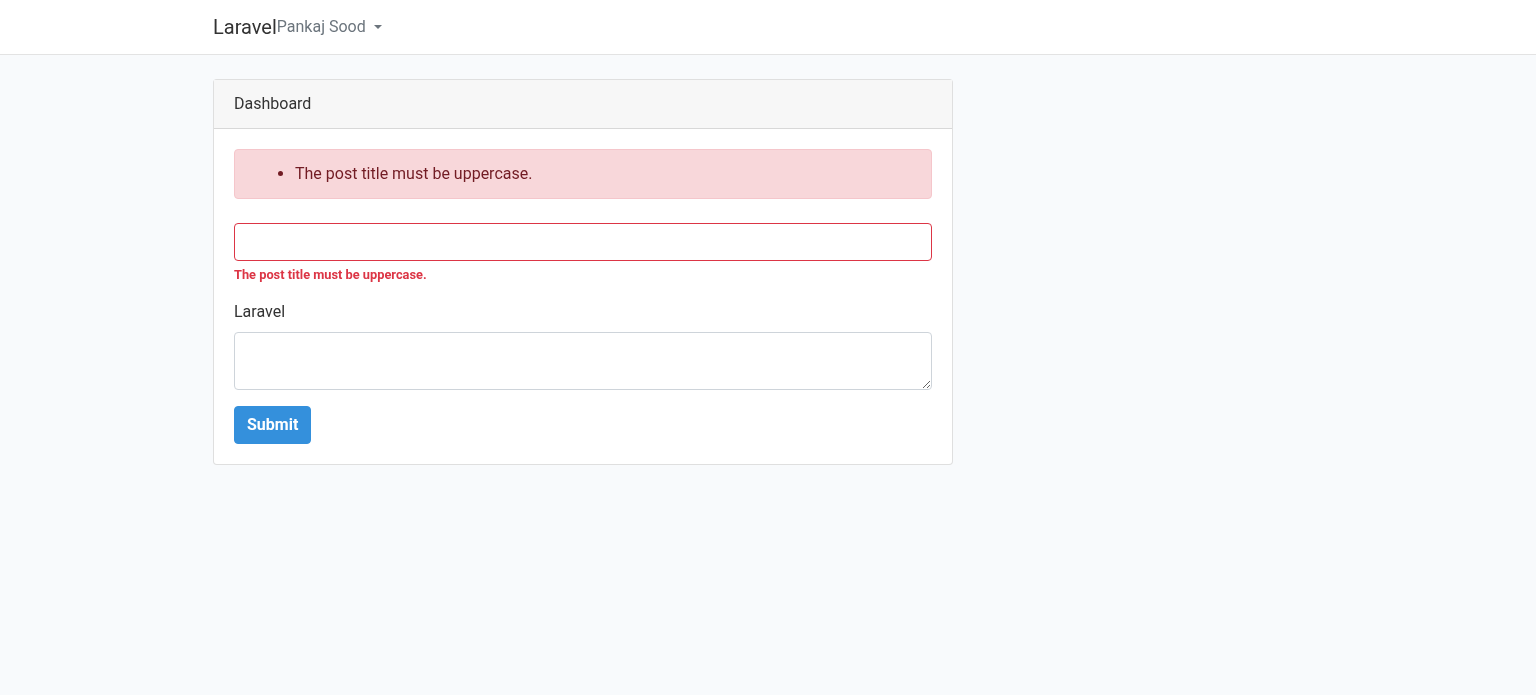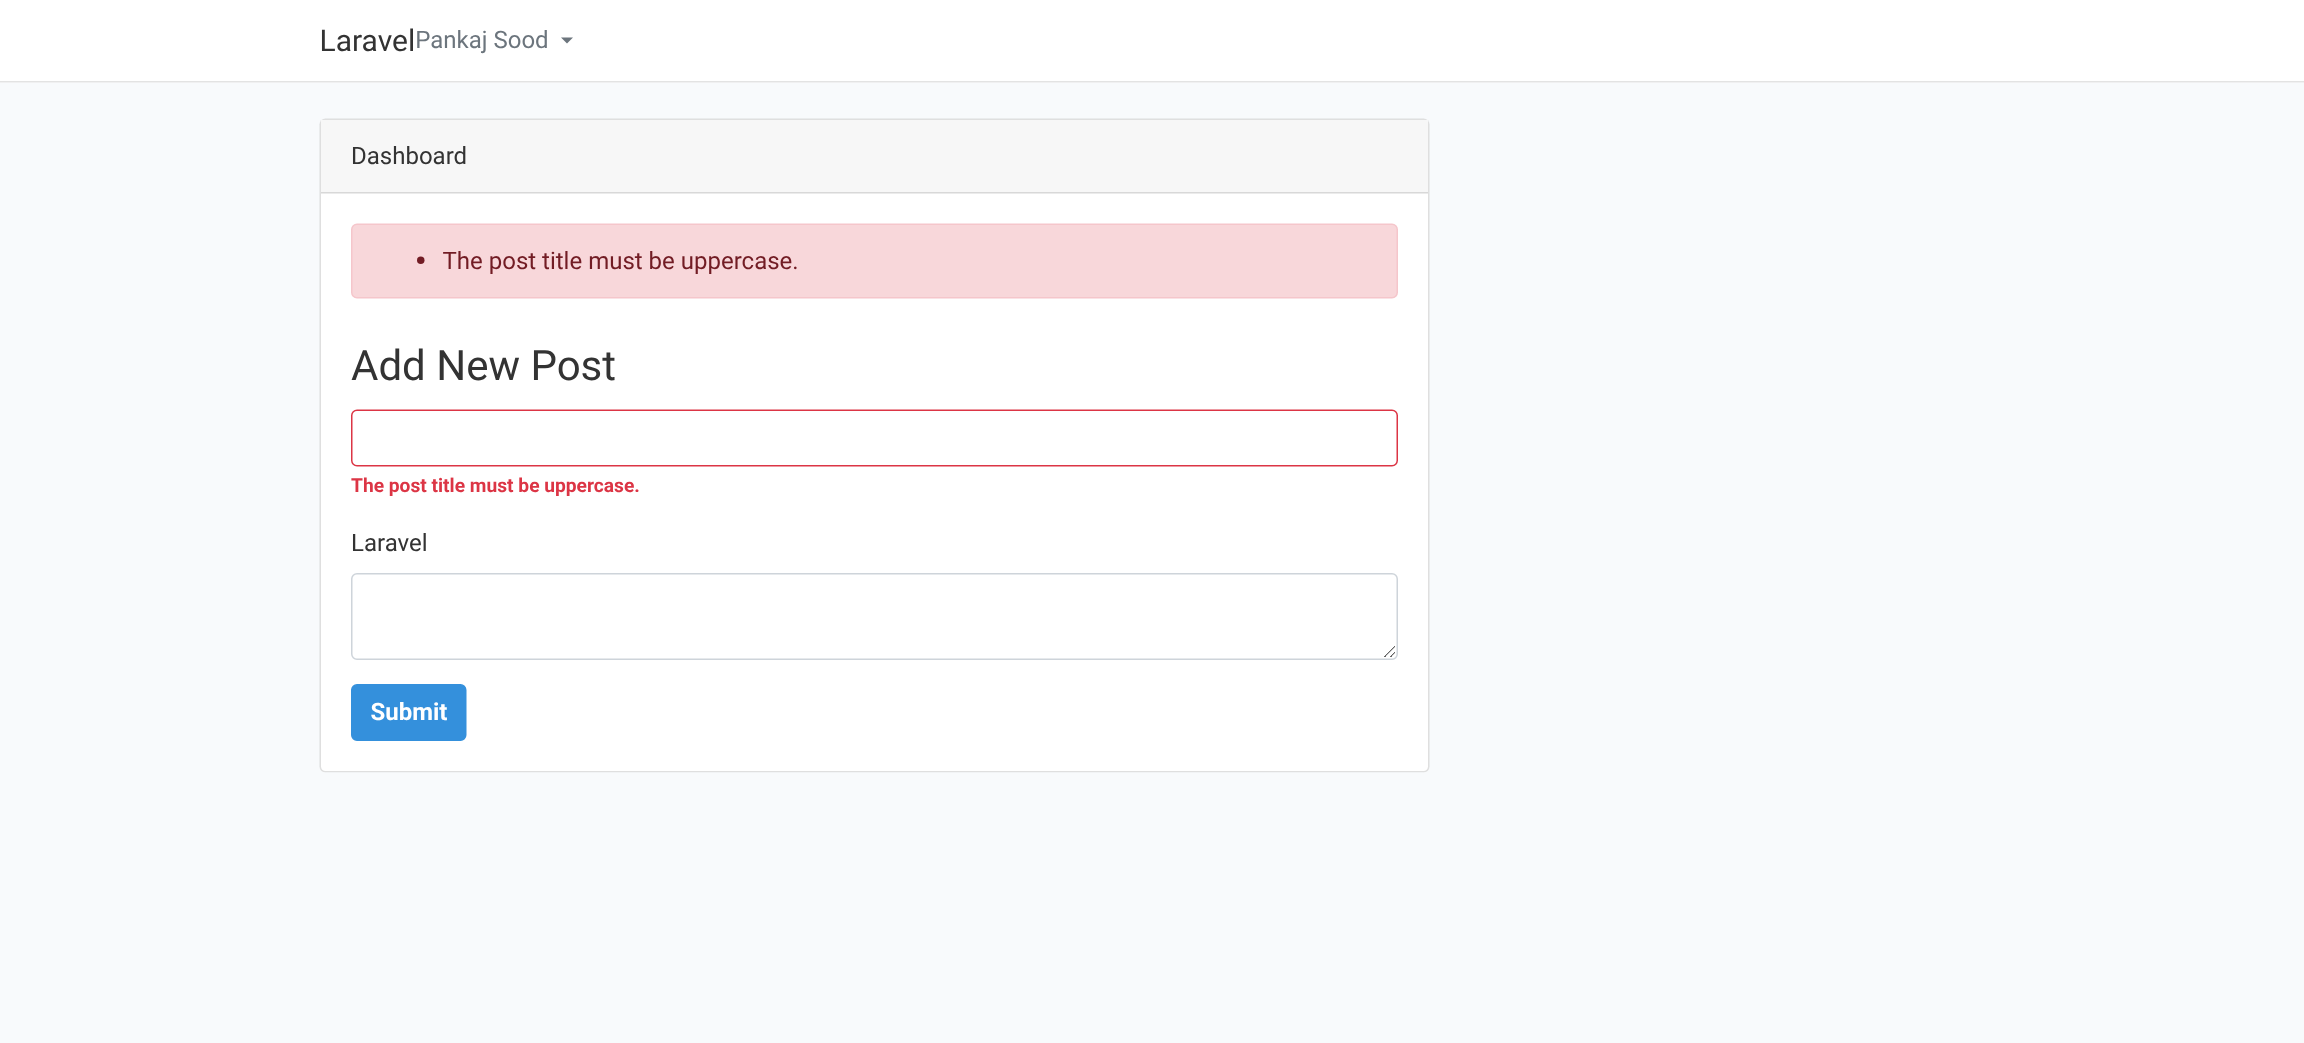--- a/index.html
+++ b/index.html
@@ -190,21 +190,20 @@
     <div class="col">
       <div class="card">
         <div class="card-header">Dashboard</div>
         <div class="card-body">
           <div class="alert-danger">
             <ul>
               <li>The post title must be uppercase.</li>
             </ul>
           </div>
 
-          <h2 class="form-heading">Add New Post</h2>
 
           <div class="form-group">
             <input type="text" class="form-control is-invalid" value="" style="">
             <div class="invalid-feedback">The post title must be uppercase.</div>
           </div>
 
           <div class="form-group">
             <label class="form-label">Laravel</label>
             <textarea class="form-control" style=""></textarea>
           </div>

